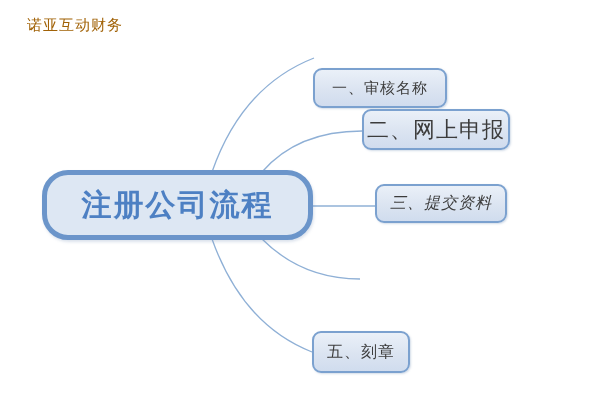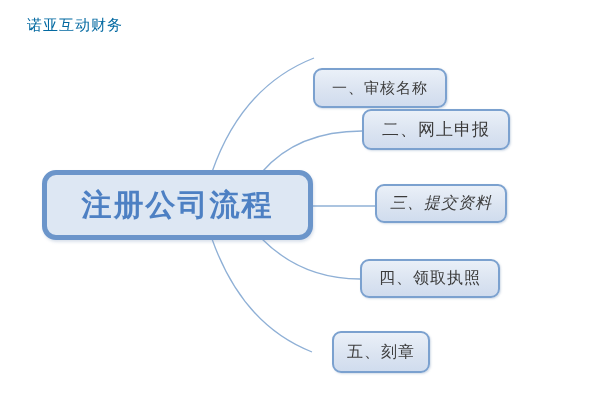--- a/index.html
+++ b/index.html
@@ -16,21 +16,21 @@
     width: 600px;
     height: 400px;
     background: #ffffff;
   }
   .watermark {
     position: absolute;
     left: 27px;
     top: 16px;
     font-size: 15px;
     letter-spacing: 1px;
-    color: #0369a1;
+    color: #a16207;
     z-index: 3;
   }
   svg.connectors {
     position: absolute;
     left: 0;
     top: 0;
     z-index: 1;
     pointer-events: none;
   }
   svg.connectors path {
@@ -39,21 +39,21 @@
     stroke-width: 1.3;
   }
   .root-node {
     position: absolute;
     left: 42px;
     top: 170px;
     width: 261px;
     height: 60px;
     background: #dde7f3;
     border: 5px solid #6b95ca;
-    border-radius: 14px;
+    border-radius: 26px;
     display: flex;
     align-items: center;
     justify-content: center;
     z-index: 2;
     box-shadow: 1px 2px 3px rgba(110, 140, 180, 0.25);
   }
   .root-node .root-label {
     font-size: 30px;
     font-weight: bold;
     letter-spacing: 2px;
@@ -73,26 +73,26 @@
   }
   .branch-node .branch-label {
     color: #3c3c3c;
     letter-spacing: 1px;
     white-space: nowrap;
   }
   
   .n1 { left: 313px; top: 36px;  width: 130px; height: 36px; margin-top: 32px; }
   .n1 .branch-label { font-size: 15px; }
   .n2 { left: 362px; top: 109px; width: 144px; height: 37px; }
-  .n2 .branch-label { font-size: 17px; text-align: center; }
+  .n2 .branch-label { font-size: 22px; text-align: center; }
   .n3 { left: 375px; top: 184px; width: 128px; height: 35px; }
   .n3 .branch-label { font-size: 16px; font-style: italic; }
   .n4 { left: 360px; top: 259px; width: 136px; height: 35px; }
   .n4 .branch-label { font-size: 16px; }
-  .n5 { left: 312px; top: 331px; width: 94px;  height: 38px; margin-left: 20px; }
+  .n5 { left: 312px; top: 331px; width: 94px;  height: 38px; }
   .n5 .branch-label { font-size: 16px; }
 </style>
 </head>
 <body>
 
 <div id="stage">
 
   <div class="watermark">诺亚互动财务</div>
 
   <svg class="connectors" width="600" height="400" viewBox="0 0 600 400">
@@ -112,21 +112,18 @@
   </div>
 
   <div class="branch-node n2">
     <span class="branch-label">二、网上申报</span>
   </div>
 
   <div class="branch-node n3">
     <span class="branch-label">三、提交资料</span>
   </div>
 
-  <div class="branch-node n4">
-    <span class="branch-label">四、领取执照</span>
-  </div>
 
   <div class="branch-node n5">
     <span class="branch-label">五、刻章</span>
   </div>
 
 </div>
 
 </body></html>

